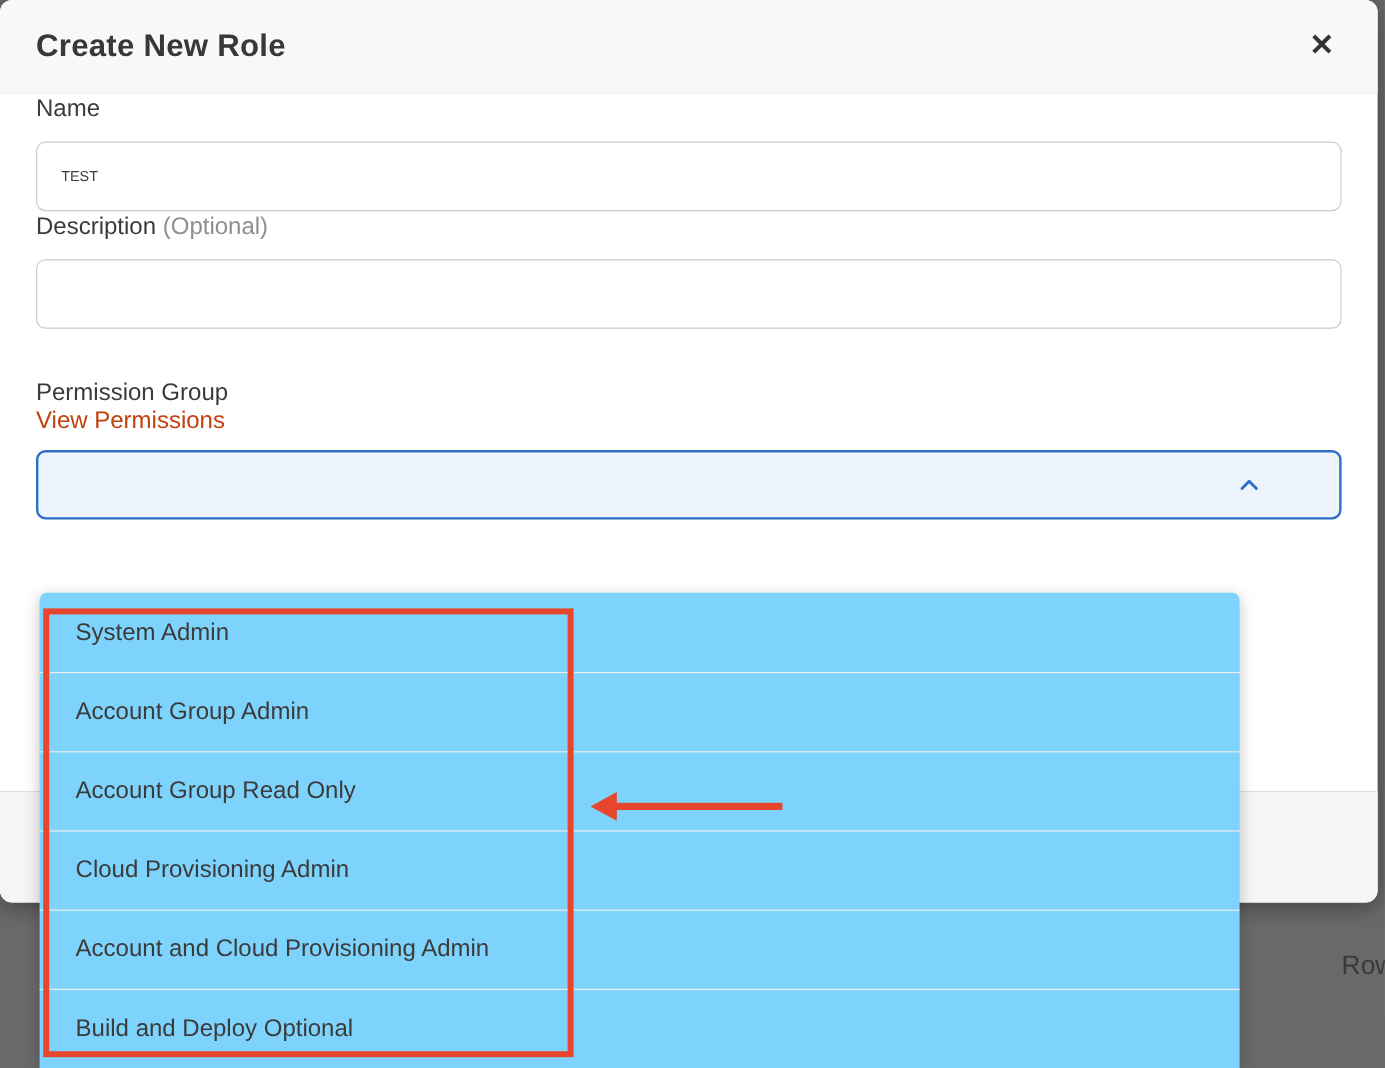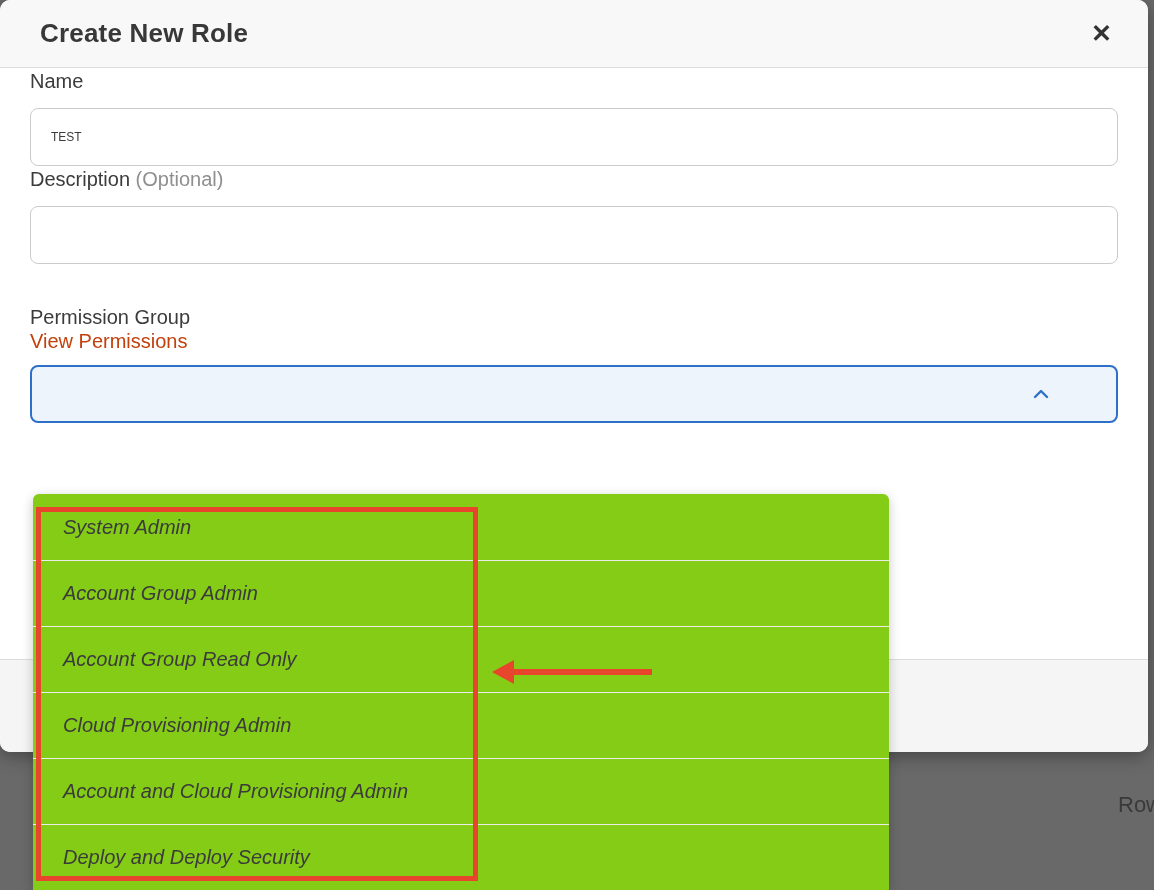--- a/index.html
+++ b/index.html
@@ -20,26 +20,26 @@
 
   
   .modal {
     position: absolute; left: 0; top: 0;
     width: 1148px; height: 752px;
     background: #ffffff; border-radius: 10px;
     box-shadow: 0 4px 18px rgba(0,0,0,0.35);
     z-index: 2;
   }
   .modal-header {
-    position: relative; height: 68px;
+    position: relative; height: 78px;
     background: #f7f8f7;
     border-bottom: 1px solid #dcdcdc;
     border-radius: 10px 10px 0 0;
     display: flex; align-items: center;
-    padding: 0 36px 0 40px;
+    padding: 0 36px 0 30px;
   }
   .modal-title {
     font-size: 26px; font-weight: 700; color: #383838;
     letter-spacing: 0.2px;
   }
   .close-btn {
     margin-left: auto;
     font-size: 25px; font-weight: 700; color: #333333;
     cursor: pointer; line-height: 1;
   }
@@ -79,26 +79,25 @@
     position: absolute; left: 0; bottom: 0;
     width: 100%; height: 93px;
     background: #f4f5f4;
     border-top: 1px solid #dddddd;
     border-radius: 0 0 10px 10px;
   }
 
   
   .options-panel {
     position: absolute; left: 33px; top: 494px;
-    width: 856px; height: 396px;
-    background: #84cc16;
+    width: 1000px; height: 396px;
+    background: #7dd3fc;
     border-radius: 6px 6px 0 0;
     box-shadow: 0 3px 12px rgba(0,0,0,0.22);
     z-index: 3;
-    font-style: italic;
   }
   .option-item {
     height: 66px; display: flex; align-items: center;
     padding: 0 30px;
     font-size: 20px; color: #3b3b3b;
     cursor: pointer;
   }
   .option-item + .option-item { border-top: 1px solid #ececec; }
 
   
@@ -163,21 +162,21 @@
 
     <div class="modal-footer"></div>
   </div>
 
   <div class="options-panel">
     <div class="option-item">System Admin</div>
     <div class="option-item">Account Group Admin</div>
     <div class="option-item">Account Group Read Only</div>
     <div class="option-item">Cloud Provisioning Admin</div>
     <div class="option-item">Account and Cloud Provisioning Admin</div>
-    <div class="option-item">Deploy and Deploy Security</div>
+    <div class="option-item">Build and Deploy Optional</div>
   </div>
 
   <div class="annotation-rect"></div>
 
   <div class="annotation-arrow">
     <div class="arrow-shaft"></div>
     <div class="arrow-head"></div>
   </div>
 
 </div>

